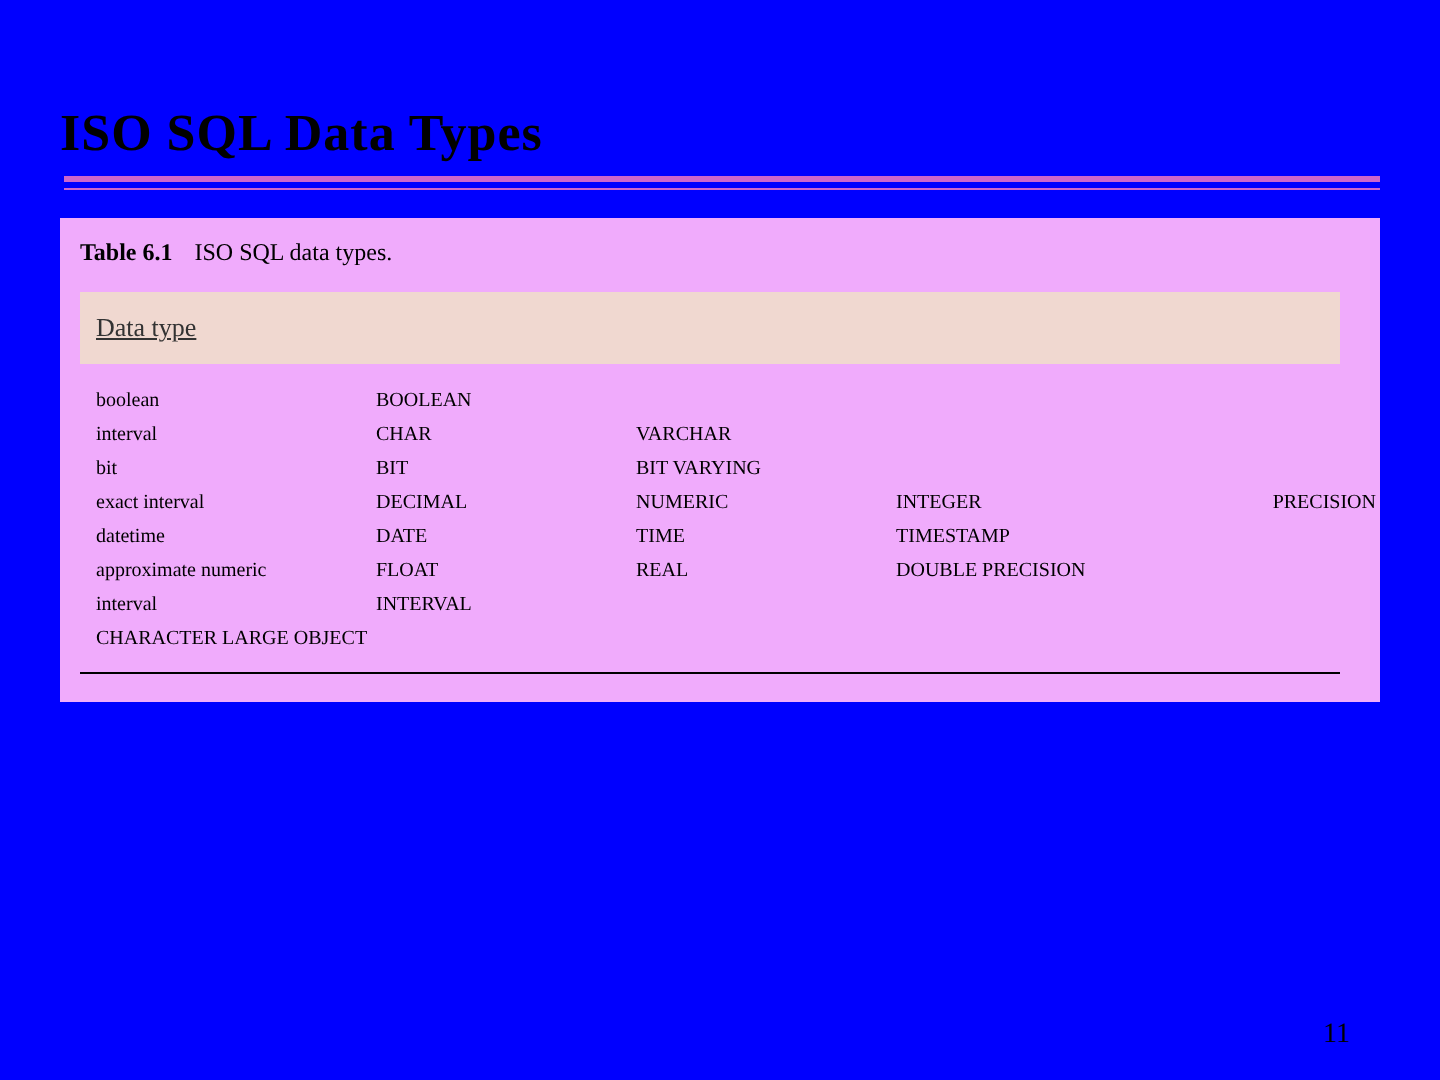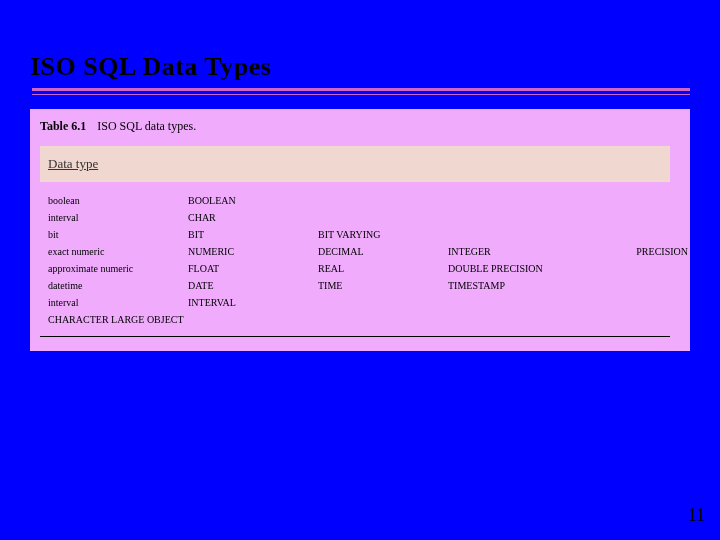--- a/index.html
+++ b/index.html
@@ -89,24 +89,24 @@
   .decl.c1 { width: 130px; }
   .decl.c2 { width: 150px; }
   .decl.c3 { width: 90px; text-align: right; }
   .table-rule {
     height: 1px;
     background: #000;
     margin-top: 8px;
   }
   .page-num {
     position: absolute;
-    right: 15px;
+    right: 45px;
     bottom: 14px;
     color: #000;
-    font-size: 18px;
+    font-size: 14px;
     font-family: 'Times New Roman', serif;
   }
 </style>
 </head>
 <body>
 
 <div class="title-area">
   <div class="title">ISO SQL Data Types</div>
   <div class="underline-group">
     <div class="line-thick"></div>
@@ -131,61 +131,62 @@
           <span class="decl c0">BOOLEAN</span>
           <span class="decl c1"></span>
           <span class="decl c2"></span>
           <span class="decl c3"></span>
         </div>
       </div>
       <div class="row">
         <div class="cell-type">interval</div>
         <div class="cell-decls">
           <span class="decl c0">CHAR</span>
+          <span class="decl c1">VARCHAR</span>
           <span class="decl c2"></span>
           <span class="decl c3"></span>
         </div>
       </div>
       <div class="row">
         <div class="cell-type">bit</div>
         <div class="cell-decls">
           <span class="decl c0">BIT</span>
           <span class="decl c1">BIT VARYING</span>
           <span class="decl c2"></span>
           <span class="decl c3"></span>
         </div>
       </div>
       <div class="row">
-        <div class="cell-type">exact numeric</div>
-        <div class="cell-decls">
+        <div class="cell-type">exact interval</div>
+        <div class="cell-decls">
+          <span class="decl c1">DECIMAL</span>
           <span class="decl c0">NUMERIC</span>
-          <span class="decl c1">DECIMAL</span>
           <span class="decl c2">INTEGER</span>
           <span class="decl c3">PRECISION</span>
+        </div>
+      </div>
+      <div class="row">
+        <div class="cell-type">datetime</div>
+        <div class="cell-decls">
+          <span class="decl c0">DATE</span>
+          <span class="decl c1">TIME</span>
+          <span class="decl c2">TIMESTAMP</span>
+          <span class="decl c3"></span>
         </div>
       </div>
       <div class="row">
         <div class="cell-type">approximate numeric</div>
         <div class="cell-decls">
           <span class="decl c0">FLOAT</span>
           <span class="decl c1">REAL</span>
           <span class="decl c2">DOUBLE PRECISION</span>
           <span class="decl c3"></span>
         </div>
       </div>
       <div class="row">
-        <div class="cell-type">datetime</div>
-        <div class="cell-decls">
-          <span class="decl c0">DATE</span>
-          <span class="decl c1">TIME</span>
-          <span class="decl c2">TIMESTAMP</span>
-          <span class="decl c3"></span>
-        </div>
-      </div>
-      <div class="row">
         <div class="cell-type">interval</div>
         <div class="cell-decls">
           <span class="decl c0">INTERVAL</span>
           <span class="decl c1"></span>
           <span class="decl c2"></span>
           <span class="decl c3"></span>
         </div>
       </div>
       <div class="row">
         <div class="cell-decls">

